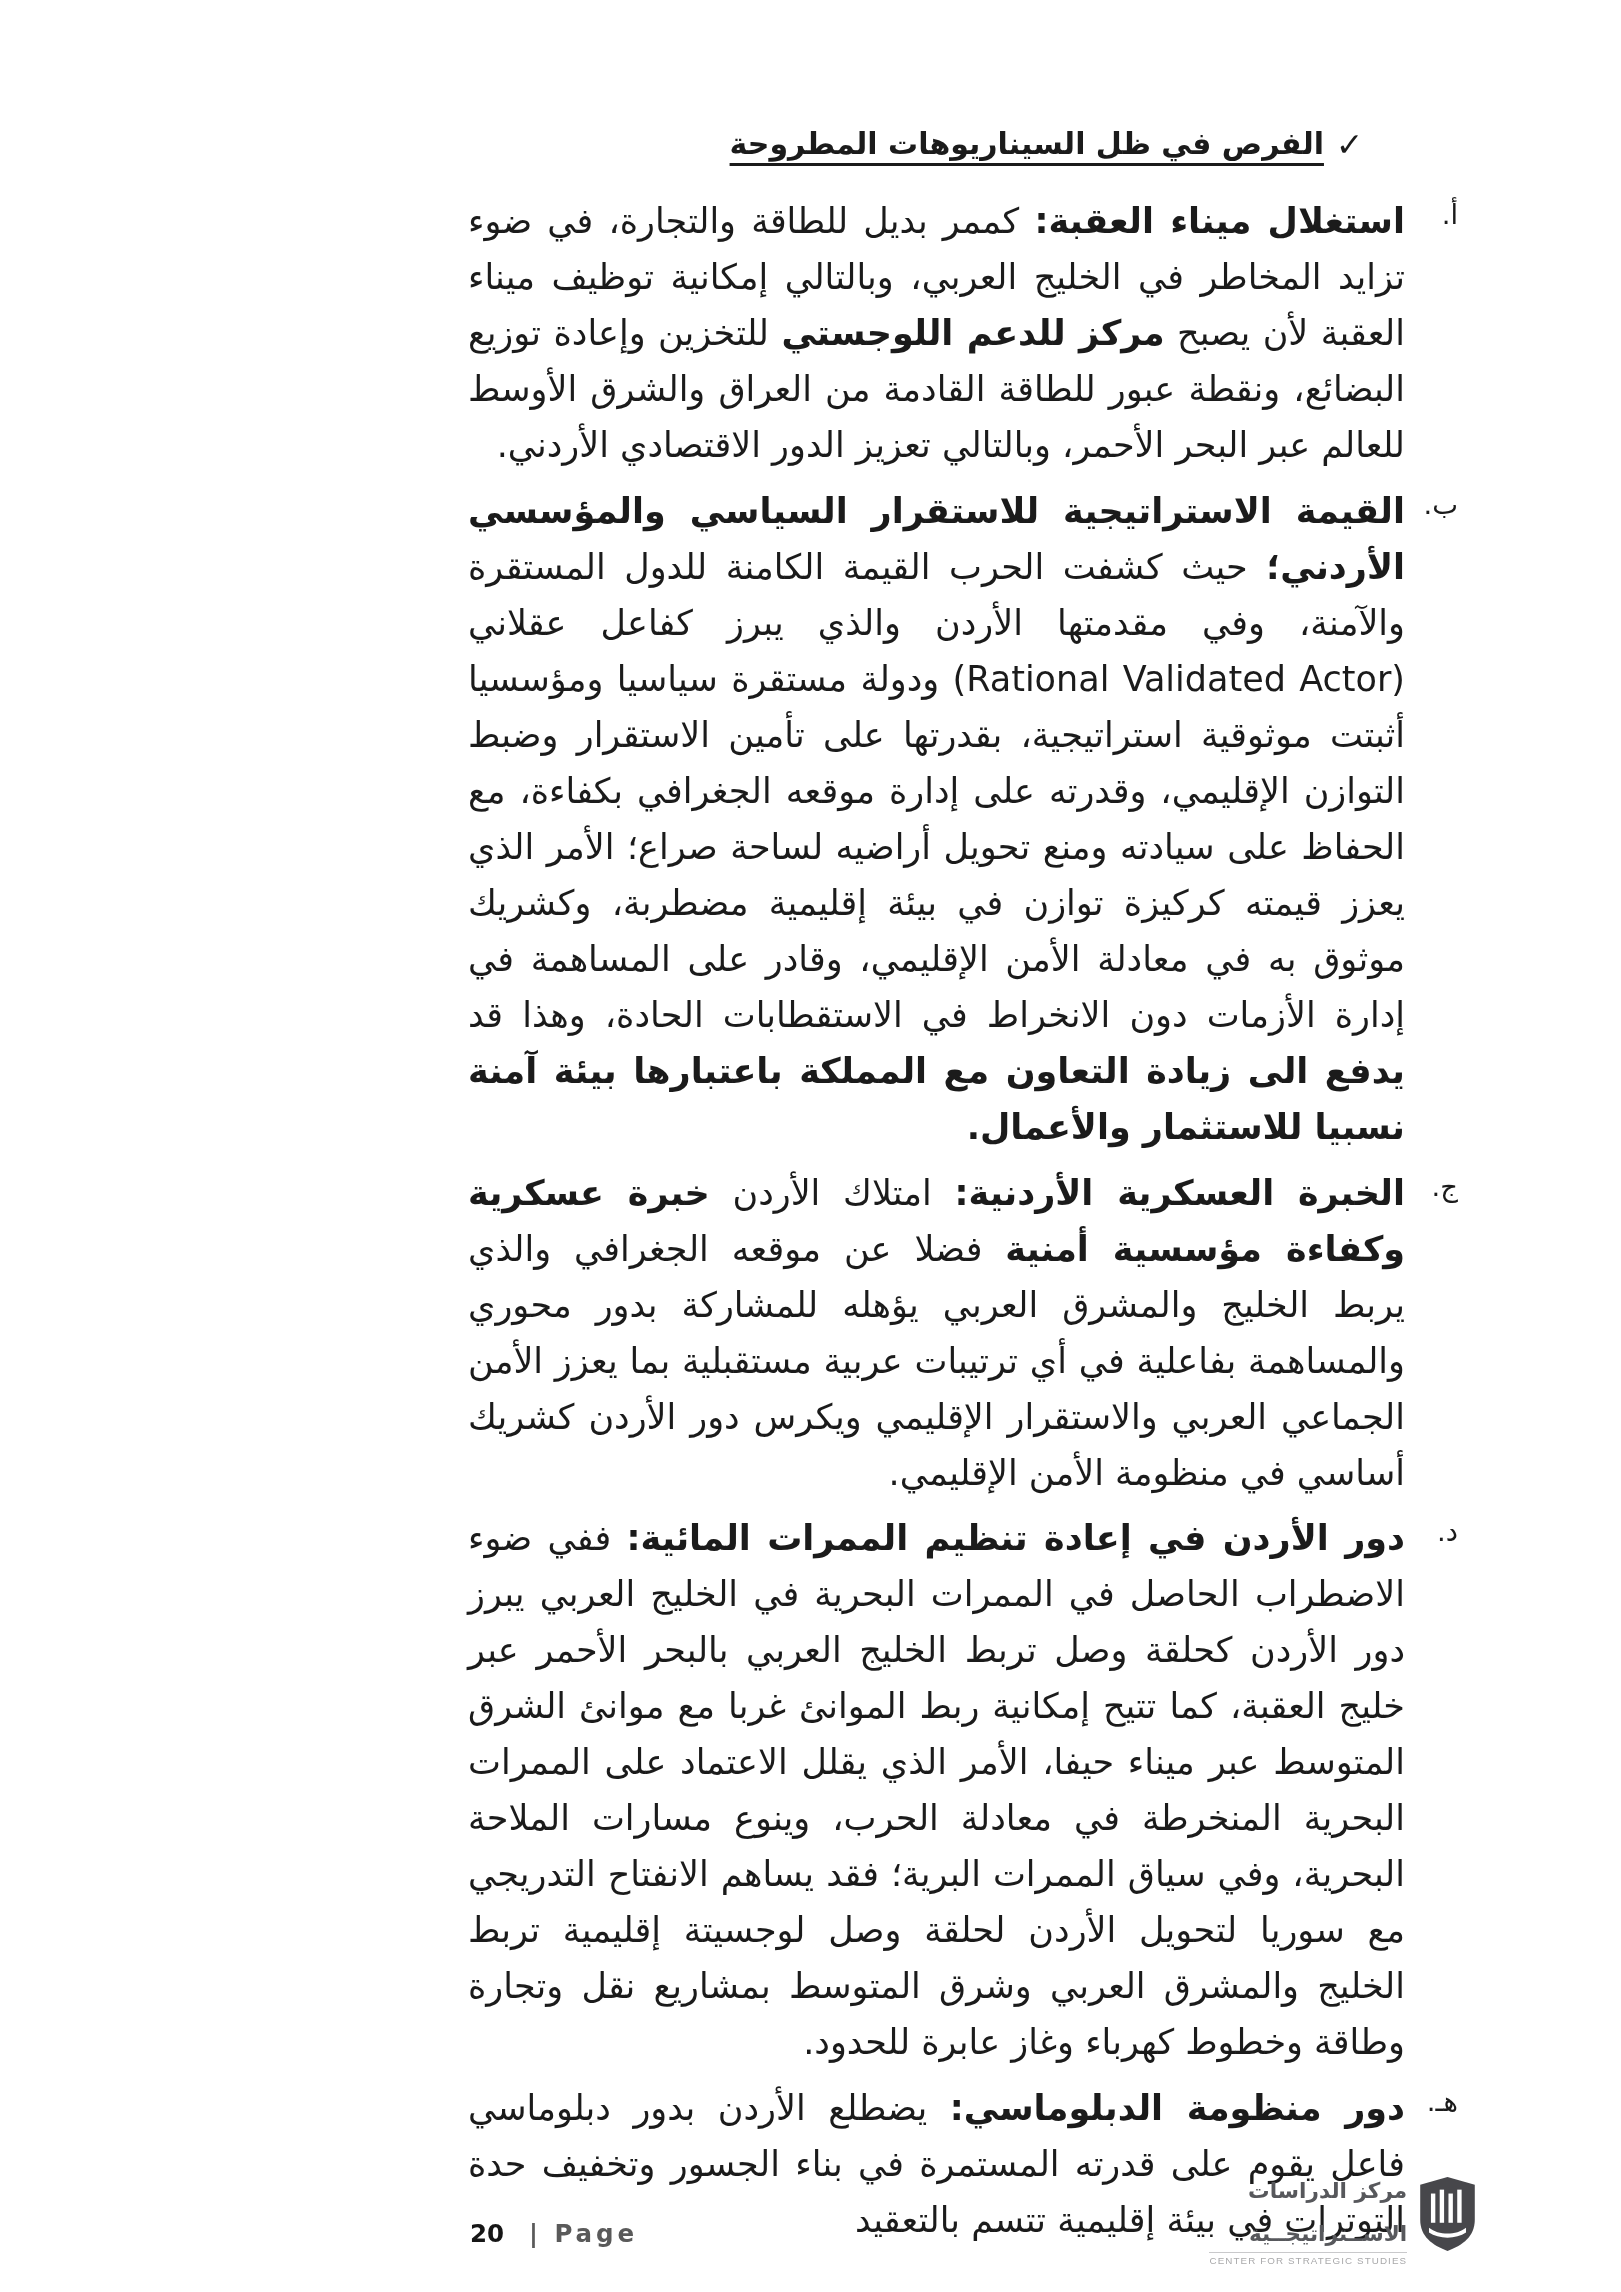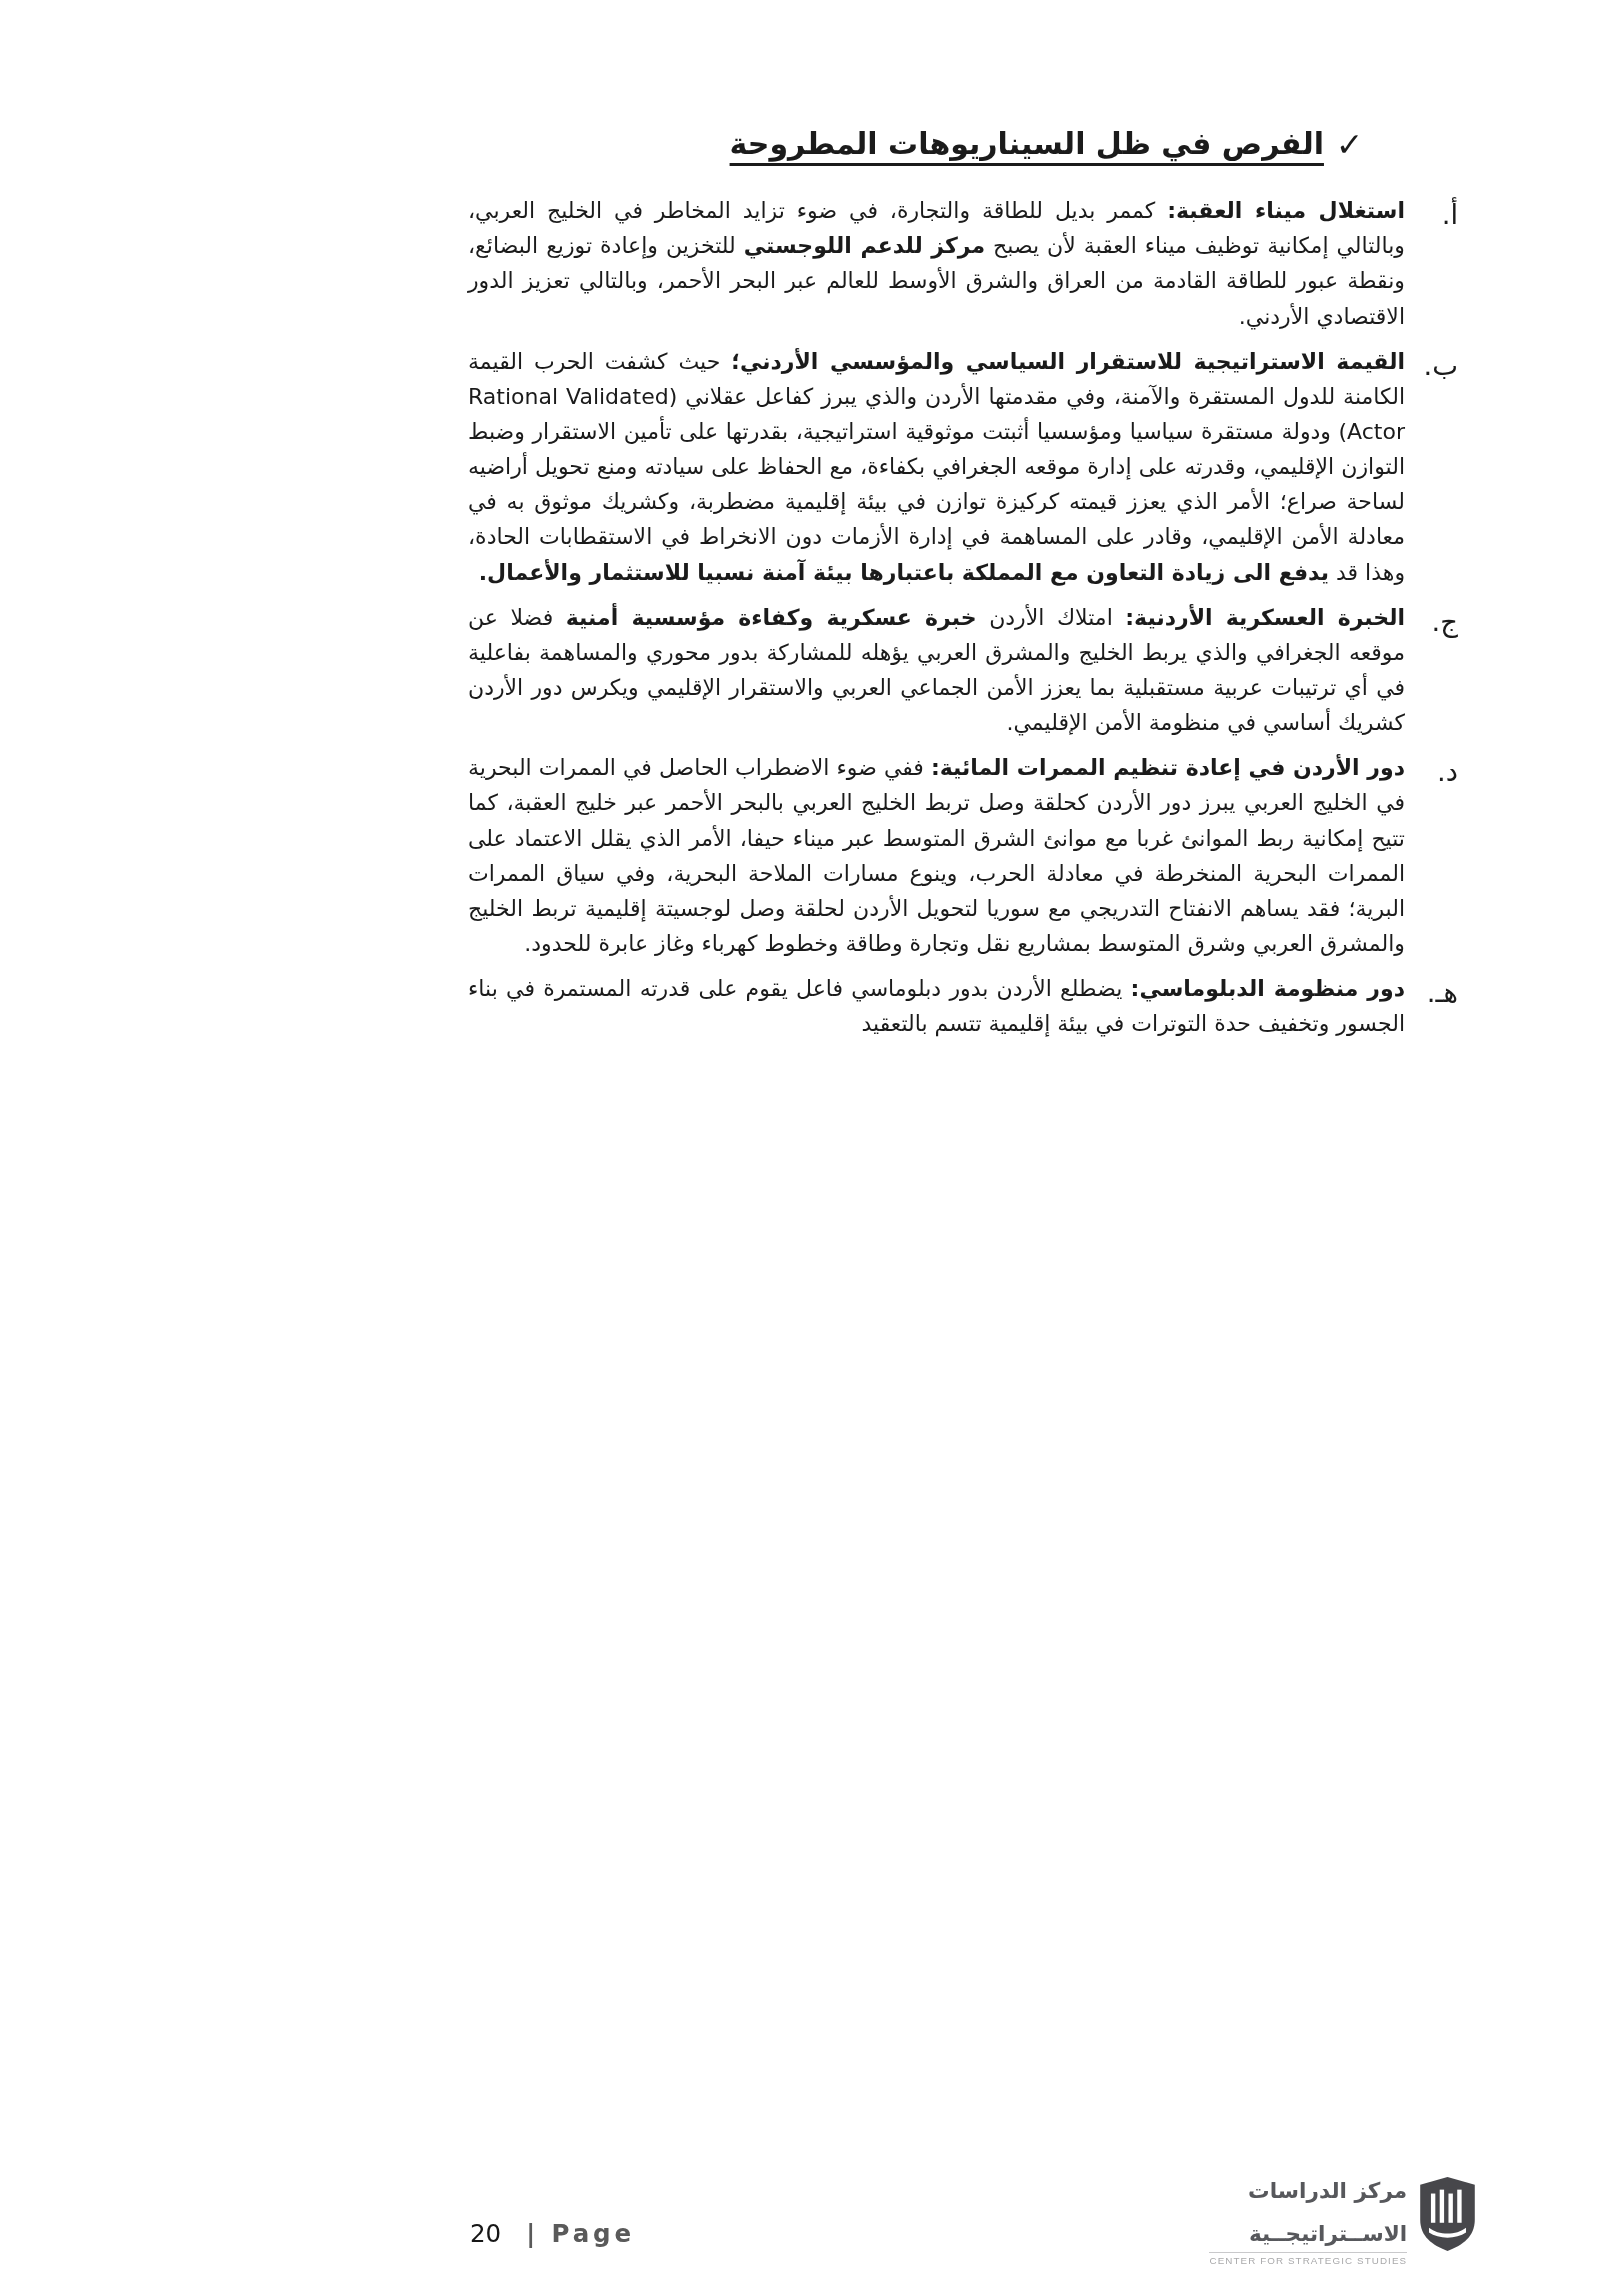--- a/index.html
+++ b/index.html
@@ -26,32 +26,32 @@
   .heading-text {
     text-decoration:underline;
     text-decoration-thickness:2.5px;
     text-underline-offset:8.8px;
   }
 
   .list-item { display:flex; margin-bottom:9.8px; }
   .marker { flex:0 0 53px; font-size:27.4px; line-height:1.6; }
   .para {
     margin:0; flex:1;
-    font-size:22px; line-height:1.6;
+    font-size:35px; line-height:1.6;
     text-align:justify;
     text-justify:inter-word;
   }
   .b { font-weight:700; }
 
   .footer {
     position:absolute; left:165px; bottom:45px;
     direction:ltr; font-size:24.5px; color:#5a5a5a;
     font-family:"DejaVu Sans","Liberation Sans",sans-serif;
   }
-  .footer .num { font-weight:400; color:#161616; }
+  .footer .num { font-weight:700; color:#161616; }
   .footer .label { letter-spacing:3.9px; margin-left:25px;font-weight:bold; }
 
   .logo {
     position:absolute; right:143px; bottom:27.4px;
     display:flex; align-items:center; gap:9.8px;
   }
   .logo-emblem svg { display:block; }
   .logo-text { text-align:right; color:#57585c; }
   .logo-line1, .logo-line2 { font-size:21.6px; font-weight:700; line-height:1.25;margin-top:16px; }
   .logo-line3 {

